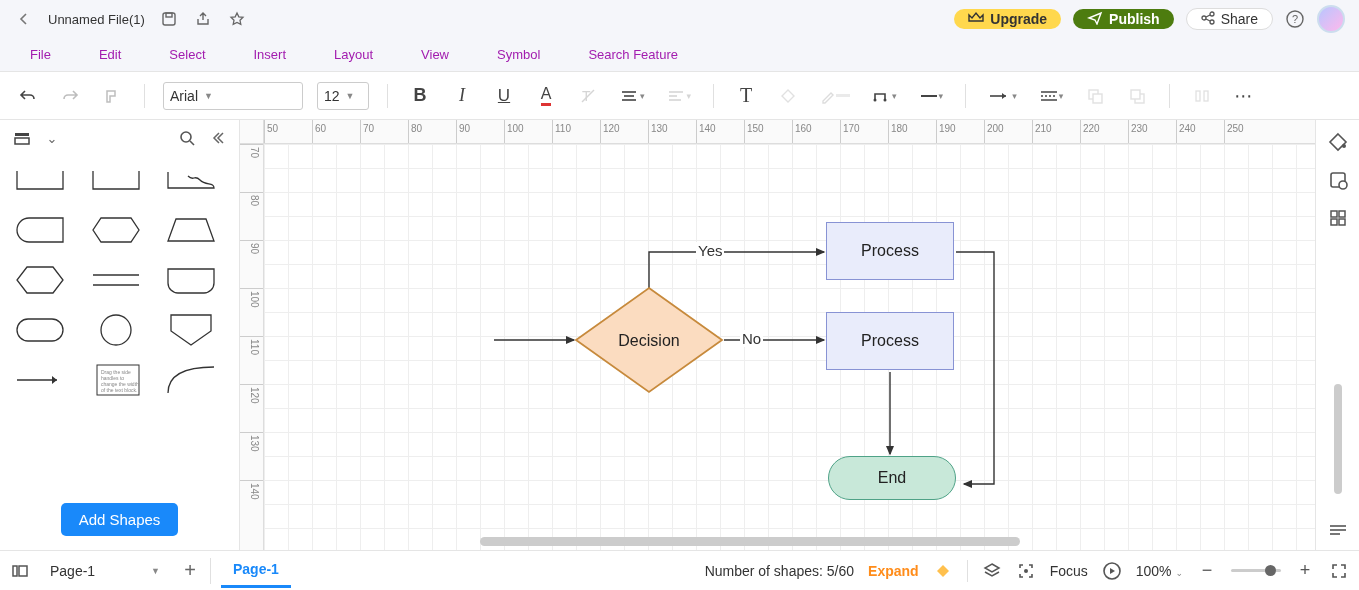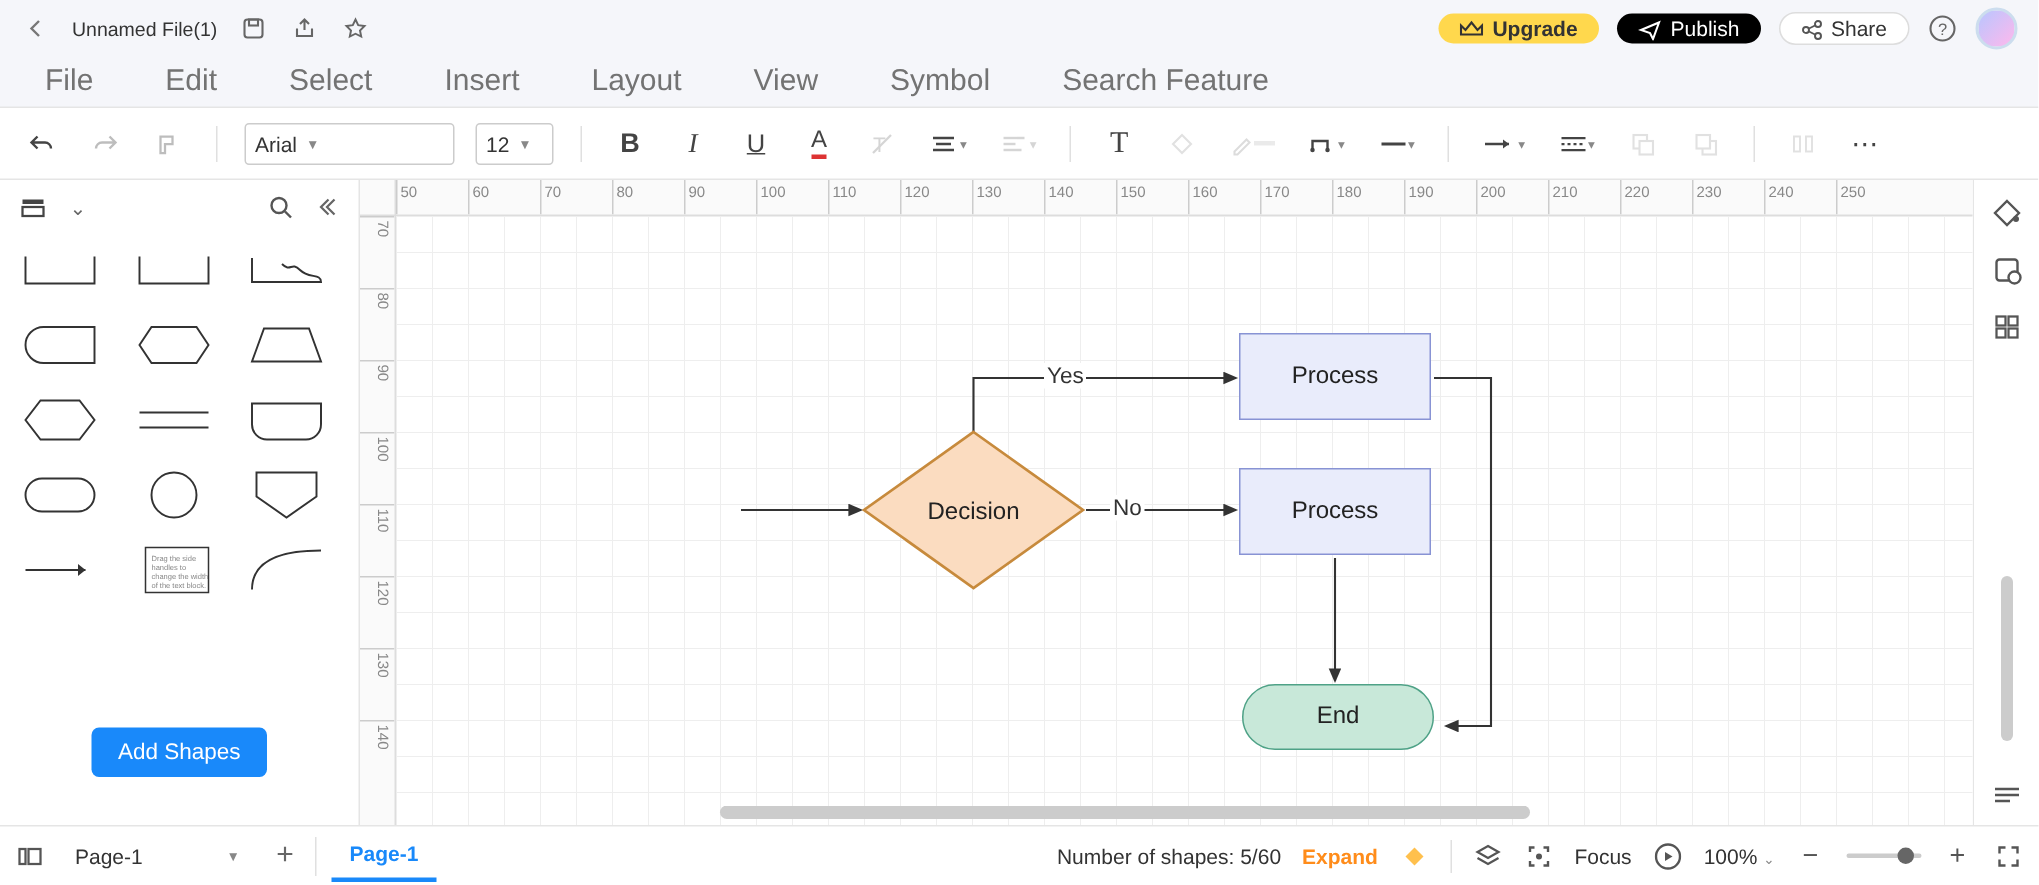--- a/index.html
+++ b/index.html
@@ -3,44 +3,44 @@
 <meta charset="utf-8">
 <style>
 *{box-sizing:border-box;margin:0;padding:0;font-family:-apple-system,BlinkMacSystemFont,'Segoe UI',Arial,sans-serif}
 body{width:1359px;height:590px;overflow:hidden;background:#fff;font-size:14px;color:#333}
 
 .titlebar{height:38px;background:#f5f6fa;display:flex;align-items:center;padding:0 14px;gap:16px}
 .titlebar .left{display:flex;align-items:center;gap:14px}
 .titlebar .right{margin-left:auto;display:flex;align-items:center;gap:12px}
 .ico{display:inline-flex;align-items:center;justify-content:center;width:20px;height:20px;color:#555}
 .fname{font-size:13px;color:#333}
-.btn{display:inline-flex;align-items:flex-end;gap:6px;padding:2px 14px;border-radius:18px;font-size:14px;cursor:pointer;border:none}
+.btn{display:inline-flex;align-items:flex-start;gap:6px;padding:2px 14px;border-radius:18px;font-size:14px;cursor:pointer;border:none}
 .btn-upg{background:#ffd84d;color:#333;font-weight:600}
-.btn-pub{background:#000000;color:#fff;font-weight:400}
+.btn-pub{background:#4d7c0f;color:#fff;font-weight:700}
 .btn-share{background:#fff;color:#333;border:1px solid #ddd}
 .avatar{width:28px;height:28px;border-radius:50%;background:linear-gradient(135deg,#b8c6ff,#ffb8ec);border:2px solid #cde}
 
 .menubar{height:34px;background:#f5f6fa;display:flex;align-items:center;padding:0 30px;gap:48px;border-bottom:1px solid #e5e5e5}
-.menubar span{font-size:20px;color:#737373;cursor:pointer}
+.menubar span{font-size:13px;color:#a21caf;cursor:pointer}
 
 .toolbar{height:48px;background:#fff;display:flex;align-items:center;padding:0 14px;gap:14px;border-bottom:1px solid #e5e5e5}
 .tbtn{display:inline-flex;align-items:center;justify-content:center;min-width:28px;height:30px;padding:0 4px;color:#444;cursor:pointer;border-radius:3px}
 .sel{display:flex;align-items:center;border:1px solid #ccc;border-radius:3px;padding:2px 6px;height:28px;background:#fff;gap:6px}
 .caret{font-size:9px;color:#888}
 .sep{width:1px;height:24px;background:#e0e0e0;margin:0 4px}
 
 .main{position:absolute;top:120px;left:0;right:0;bottom:40px;display:flex}
 
 .shapes{width:240px;border-right:1px solid #e5e5e5;display:flex;flex-direction:column;background:#fff}
 .shapes-head{height:36px;display:flex;align-items:center;padding:0 12px;gap:10px}
 .shapes-head .rside{margin-left:auto;display:flex;gap:10px}
 .shapes-grid{flex:1;overflow:auto;padding:6px 10px;display:grid;grid-template-columns:repeat(3,1fr);gap:14px 8px;align-content:start}
 .shp{width:60px;height:36px;display:flex;align-items:center;justify-content:center}
 .shp svg{overflow:visible}
-.add-btn{margin:32px auto;background:#1989fa;color:#fff;border:none;padding:8px 18px;border-radius:5px;font-size:15px;cursor:pointer}
+.add-btn{margin:14px auto;background:#1989fa;color:#fff;border:none;padding:8px 18px;border-radius:5px;font-size:15px;cursor:pointer}
 
 .canvas-wrap{flex:1;position:relative;background:#fff}
 .ruler-h{position:absolute;top:0;left:24px;right:0;height:24px;background:#fafafa;border-bottom:1px solid #ddd;font-size:10px;color:#888;display:flex;overflow:hidden}
 .ruler-h div{flex:none;width:48px;text-align:left;padding-left:2px;border-left:1px solid #ccc;line-height:18px}
 .ruler-v{position:absolute;top:24px;left:0;width:24px;bottom:0;background:#fafafa;border-right:1px solid #ddd;font-size:10px;color:#888;display:flex;flex-direction:column;overflow:hidden}
 .ruler-v div{flex:none;height:48px;border-top:1px solid #ccc;writing-mode:vertical-rl;padding-top:2px;line-height:18px}
 .ruler-corner{position:absolute;top:0;left:0;width:24px;height:24px;background:#fafafa;border-right:1px solid #ddd;border-bottom:1px solid #ddd}
 .canvas{position:absolute;top:24px;left:24px;right:0;bottom:0;background:#fff;background-image:linear-gradient(#eee 1px,transparent 1px),linear-gradient(90deg,#eee 1px,transparent 1px);background-size:24px 24px;overflow:auto}
 .node{position:absolute;display:flex;align-items:center;justify-content:center;font-size:16px;color:#222}
 .term{border-radius:18px}

